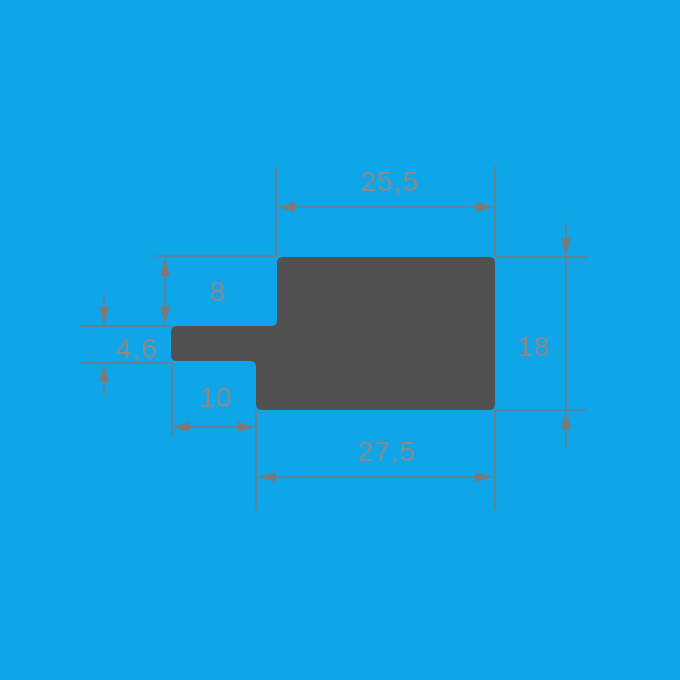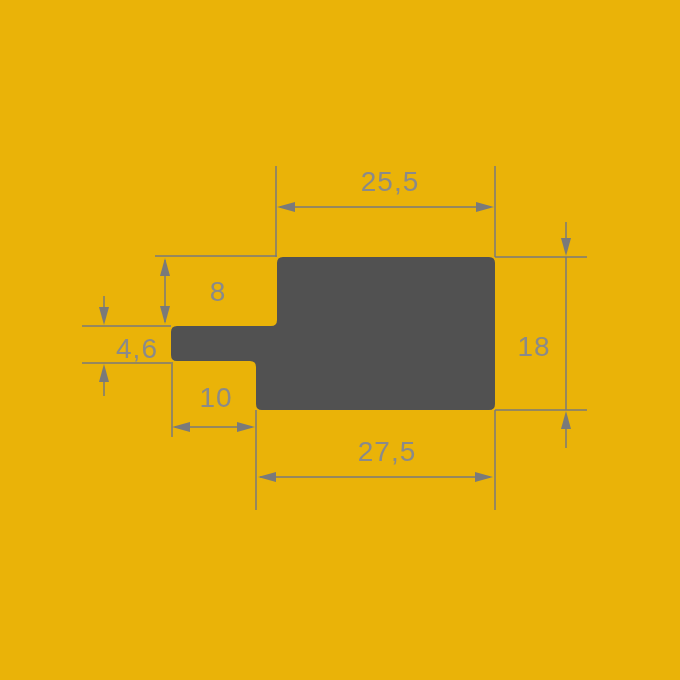--- a/index.html
+++ b/index.html
@@ -4,21 +4,21 @@
 <style>
   html, body {
     margin: 0;
     padding: 0;
     background: #ffffff;
   }
   .canvas {
     position: relative;
     width: 680px;
     height: 680px;
-    background: #eab308;
+    background: #0ea5e9;
     font-family: "Liberation Sans", sans-serif;
     overflow: hidden;
   }
   svg text {
     font-family: "Liberation Sans", "DejaVu Sans", sans-serif;
     font-size: 28px;
     fill: #8a8a8a;
     letter-spacing: 1px;
   }
   .thin {

